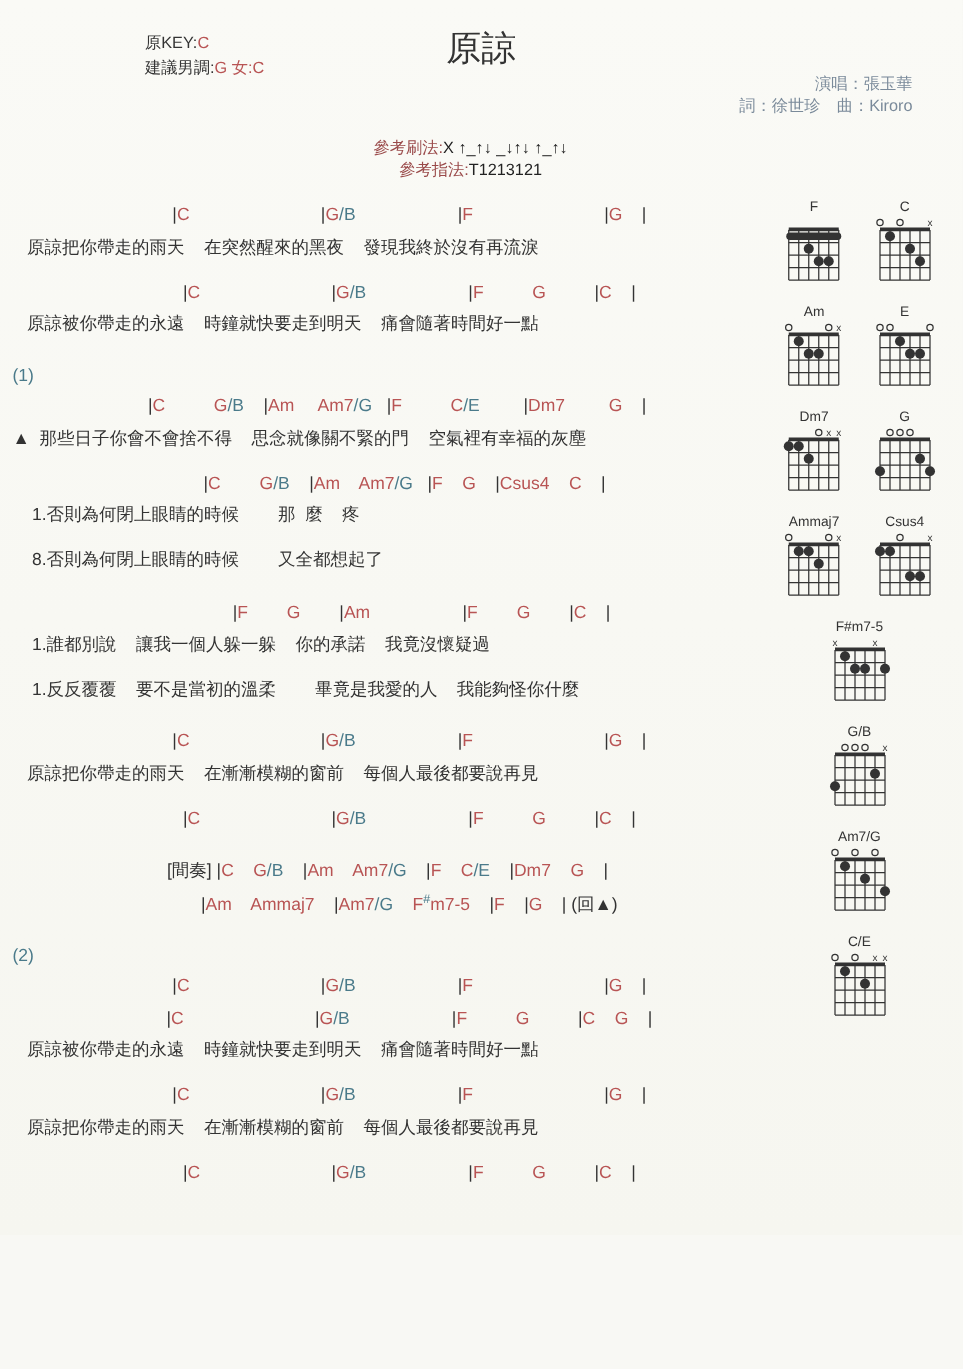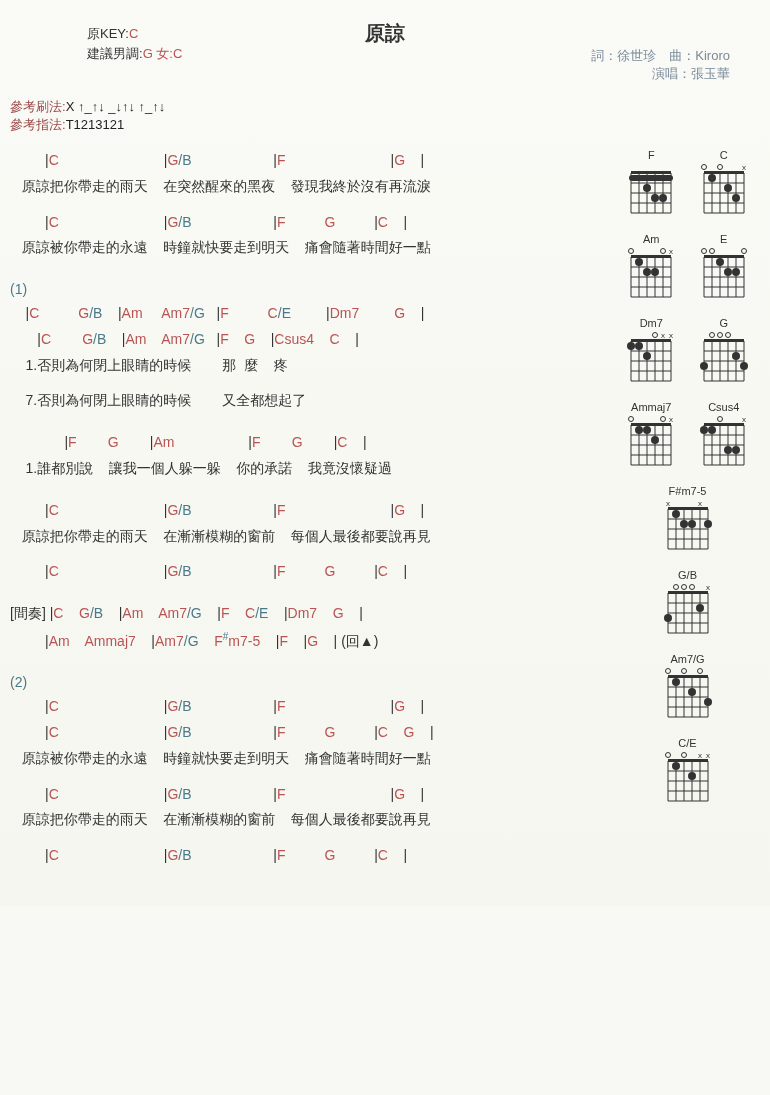--- a/index.html
+++ b/index.html
@@ -1,30 +1,30 @@
 <!DOCTYPE html>
 <html><head>
 <meta charset="utf-8">
 <style>
   * { box-sizing: border-box; margin: 0; padding: 0; }
   body { font-family: "Microsoft YaHei", Arial, sans-serif; background: #f8f8f4; width: 770px; }
   .page { padding: 20px 10px; background: linear-gradient(#fafaf6, #f6f6f0); position: relative; }
   .header { margin-bottom: 10px; }
-  .title { font-size: 20px; text-align: center; color: #333; font-weight: bold; }
-  .key-info { font-size: 13px; color: #333; position: absolute; left: 87px; top: 25px; }
+  .title { font-size: 28px; text-align: center; color: #333; font-weight: normal; }
+  .key-info { font-size: 13px; color: #333; position: absolute; left: 116px; top: 25px; }
   .key-info div { margin-bottom: 2px; }
   .credits { font-size: 13px; color: #4a5a6a; text-align: right; margin-right: 30px; }
   .credits span { color: #7a8a9a; }
-  .patterns { font-size: 13px; text-align: left; margin-right: 17px; margin-top: 15px; }
+  .patterns { font-size: 13px; text-align: center; margin-right: 17px; margin-top: 15px; }
   .patterns span { color: #9a4a4a; }
   .patterns b { color: #222; font-weight: normal; }
   .main { display: flex; margin-top: 15px; }
   .sheet { flex: 1; font-size: 14px; line-height: 1.7; color: #333; }
   .diagrams { width: 145px; margin-left: 5px; }
-  .line { white-space: pre; margin-bottom: 2px; }
+  .line { white-space: pre; margin-bottom: 2px; text-align: center; }
   .root { color: #b85454; }
   .slash { color: #4a7a8a; }
   .bass { color: #4a7a8a; }
   .sharp { color: #4a7a8a; vertical-align: super; font-size: 10px; }
   .lyric { color: #333; margin-bottom: 12px; white-space: pre; }
   .section { color: #4a7a8a; font-size: 14px; }
   .mark { color: #333; }
   .diag-row { display: flex; justify-content: space-around; margin-bottom: 15px; }
   .diag { text-align: center; font-size: 11px; }
   .diag-label { margin-bottom: 2px; color: #333; }
@@ -36,22 +36,22 @@
 <body>
 <div class="page">
 
 <div class="header">
   <div class="key-info">
     <div><span>原KEY:</span><span class="root">C</span></div>
     <div><span>建議男調:</span><span class="root">G 女:C</span></div>
   </div>
   <h1 class="title">原諒</h1>
   <div class="credits">
+    <div><span>演唱：</span><span>張玉華</span></div>
     <div><span>詞：</span><span>徐世珍</span>　<span>曲：</span><span>Kiroro</span></div>
-    <div><span>演唱：</span><span>張玉華</span></div>
   </div>
   <div class="patterns">
     <div><span>參考刷法:</span><b>X ↑_↑↓ _↓↑↓ ↑_↑↓</b></div>
     <div><span>參考指法:</span><b>T1213121</b></div>
   </div>
 </div>
 
 <div class="main">
 <div class="sheet">
 
@@ -59,28 +59,30 @@
 <div class="line">         |<span class="root">C</span>                           |<span class="root">G</span><span class="slash">/</span><span class="bass">B</span>                     |<span class="root">F</span>                           |<span class="root">G</span>    |</div>
 <div class="lyric">   原諒把你帶走的雨天    在突然醒來的黑夜    發現我終於沒有再流淚</div>
 <div class="line">         |<span class="root">C</span>                           |<span class="root">G</span><span class="slash">/</span><span class="bass">B</span>                     |<span class="root">F</span>          <span class="root">G</span>          |<span class="root">C</span>    |</div>
 <div class="lyric">   原諒被你帶走的永遠    時鐘就快要走到明天    痛會隨著時間好一點</div>
 </div>
 
 <div class="section">(1)</div>
 
 <div class="grp">
 <div class="line">    |<span class="root">C</span>          <span class="root">G</span><span class="slash">/</span><span class="bass">B</span>    |<span class="root">Am</span>     <span class="root">Am7</span><span class="slash">/</span><span class="bass">G</span>   |<span class="root">F</span>          <span class="root">C</span><span class="slash">/</span><span class="bass">E</span>         |<span class="root">Dm7</span>         <span class="root">G</span>    |</div>
+<div class="lyric"><span>▲</span><span>  那些日子你會不會捨不得    思念就像關不緊的門    空氣裡有幸福的灰塵</span></div>
 <div class="line">       |<span class="root">C</span>        <span class="root">G</span><span class="slash">/</span><span class="bass">B</span>    |<span class="root">Am</span>    <span class="root">Am7</span><span class="slash">/</span><span class="bass">G</span>   |<span class="root">F</span>    <span class="root">G</span>    |<span class="root">Csus4</span>    <span class="root">C</span>    |</div>
 <div class="lyric">    1.否則為何閉上眼睛的時候        那  麼    疼</div>
-<div class="lyric">    7.否則為何閉上眼睛的時候        又全都想起了</div>
+<div class="lyric">    8.否則為何閉上眼睛的時候        又全都想起了</div>
 </div>
 
 <div class="grp">
 <div class="line">              |<span class="root">F</span>        <span class="root">G</span>        |<span class="root">Am</span>                   |<span class="root">F</span>        <span class="root">G</span>        |<span class="root">C</span>    |</div>
 <div class="lyric">    1.誰都別說    讓我一個人躲一躲    你的承諾    我竟沒懷疑過</div>
+<div class="lyric">    1.反反覆覆    要不是當初的溫柔        畢竟是我愛的人    我能夠怪你什麼</div>
 </div>
 
 <div class="grp">
 <div class="line">         |<span class="root">C</span>                           |<span class="root">G</span><span class="slash">/</span><span class="bass">B</span>                     |<span class="root">F</span>                           |<span class="root">G</span>    |</div>
 <div class="lyric">   原諒把你帶走的雨天    在漸漸模糊的窗前    每個人最後都要說再見</div>
 <div class="line">         |<span class="root">C</span>                           |<span class="root">G</span><span class="slash">/</span><span class="bass">B</span>                     |<span class="root">F</span>          <span class="root">G</span>          |<span class="root">C</span>    |</div>
 </div>
 
 <div class="grp">
 <div class="line"><span class="mark">[間奏]</span> |<span class="root">C</span>    <span class="root">G</span><span class="slash">/</span><span class="bass">B</span>    |<span class="root">Am</span>    <span class="root">Am7</span><span class="slash">/</span><span class="bass">G</span>    |<span class="root">F</span>    <span class="root">C</span><span class="slash">/</span><span class="bass">E</span>    |<span class="root">Dm7</span>    <span class="root">G</span>    |</div>

